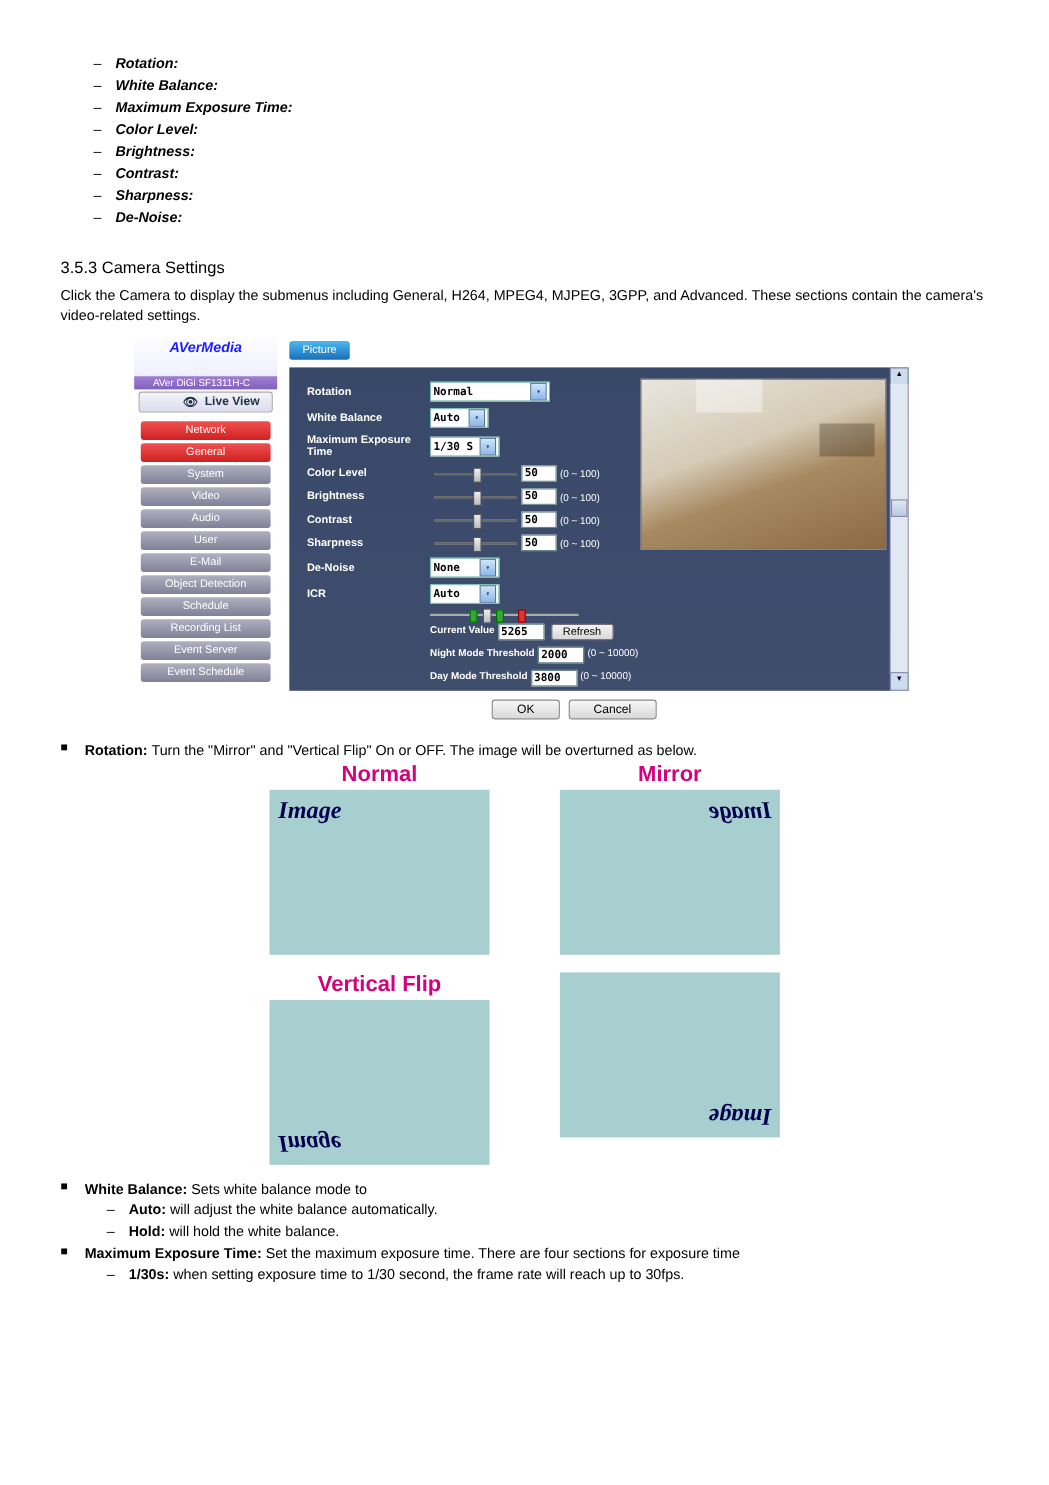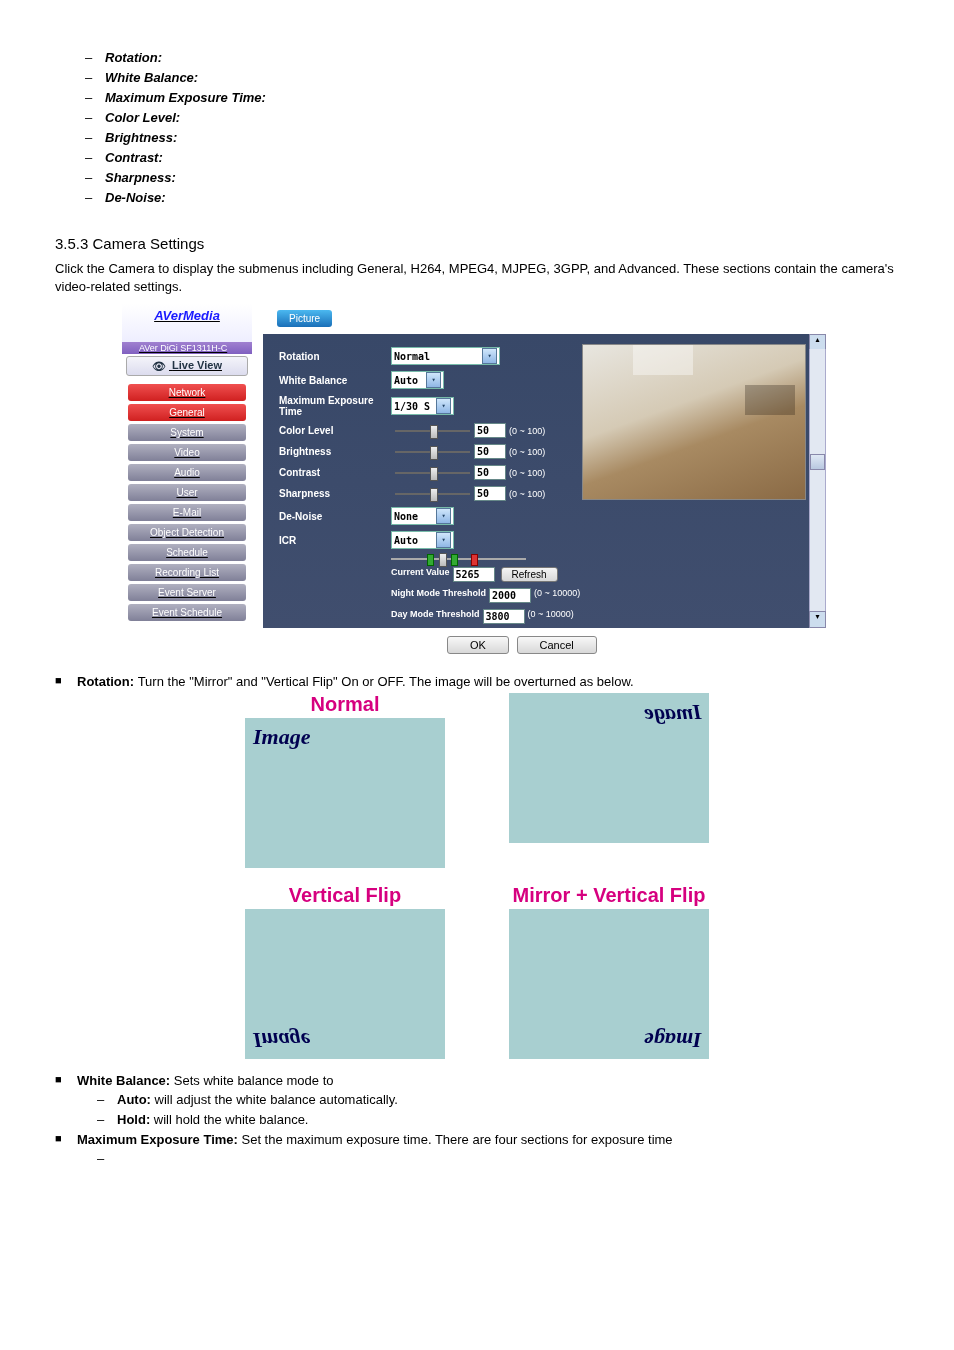--- a/index.html
+++ b/index.html
@@ -46,21 +46,20 @@
     height: 356px;
     position: relative;
     background: #fff;
   }
   .sc-sidebar {
     position: absolute;
     left: 0;
     top: 0;
     width: 130px;
     height: 310px;
-    text-decoration: underline;
   }
   .sc-logo-box {
     background: linear-gradient(#fff,#eef);
     height: 34px;
     padding-top: 4px;
     text-align: center;
   }
   .sc-logo {
     color: #1b1bff;
     font-weight: bold;
@@ -73,21 +72,21 @@
     font-size: 9px;
     text-align: left;
     padding: 1px 17px;
   }
   .sc-liveview {
     background: linear-gradient(#f4f4fa,#dcdcee);
     border: 1px solid #aaa;
     border-radius: 3px;
     margin: 2px 4px;
     padding: 2px 11px;
-    text-align: center;
+    text-align: right;
     font-size: 11px;
     color: #234;
     font-weight: bold;
   }
   .sc-liveview-icon {
     display: inline-block;
     vertical-align: middle;
     margin-right: 3px;
   }
   .sc-menu {
@@ -113,21 +112,21 @@
     right: 0;
     height: 100%;
   }
   .sc-tab {
     background: linear-gradient(#4bb8f0,#1a6fb8);
     color: #fff;
     font-size: 10px;
     border-radius: 3px;
     display: inline-block;
     padding: 3px 12px;
-    margin: 6px 0 0 20px;
+    margin: 6px 0 0 6px;
   }
   .sc-form-area {
     position: absolute;
     left: 6px;
     top: 30px;
     right: 6px;
     bottom: 32px;
     background: linear-gradient(#384868,#404e6e);
     overflow: hidden;
   }
@@ -570,34 +569,34 @@
 
   <div class="rot-grid">
     <div class="rot-row">
       <div class="rot-cell">
         <div class="rot-title">Normal</div>
         <div class="rot-box">
             <span class="rot-txt rot-n">Image</span>
           </div>
       </div>
       <div class="rot-cell">
+        <div class="rot-title">Mirror</div>
         <div class="rot-box">
             <span class="rot-txt rot-m">Image</span>
           </div>
       </div>
     </div>
     <div class="rot-row" style="margin-top:16px">
       <div class="rot-cell">
         <div class="rot-title">Vertical Flip</div>
         <div class="rot-box">
             <span class="rot-txt rot-v">Image</span>
           </div>
       </div>
       <div class="rot-cell">
-        <div class="rot-title">Mirror + Vertical Flip</div>
         <div class="rot-box">
             <span class="rot-txt rot-mv">Image</span>
           </div>
       </div>
     </div>
   </div>
 
   <div class="bullet-row">
     <div class="bullet-sq">■</div>
     <div class="bullet-body">
@@ -617,16 +616,17 @@
 
   <div class="bullet-row">
     <div class="bullet-sq">■</div>
     <div class="bullet-body">
       <span class="bullet-label">Maximum Exposure Time: </span><span>Set the maximum exposure time. There are four sections for exposure time</span>
     </div>
   </div>
   <div class="sub-dash-list">
     <div class="sub-dash-item">
       <span class="sub-dash">–</span>
+      <span><span class="bullet-label">1/30s: </span><span>when setting exposure time to 1/30 second, the frame rate will reach up to 30fps.</span></span>
     </div>
   </div>
 
 </div>
 
 </body></html>

